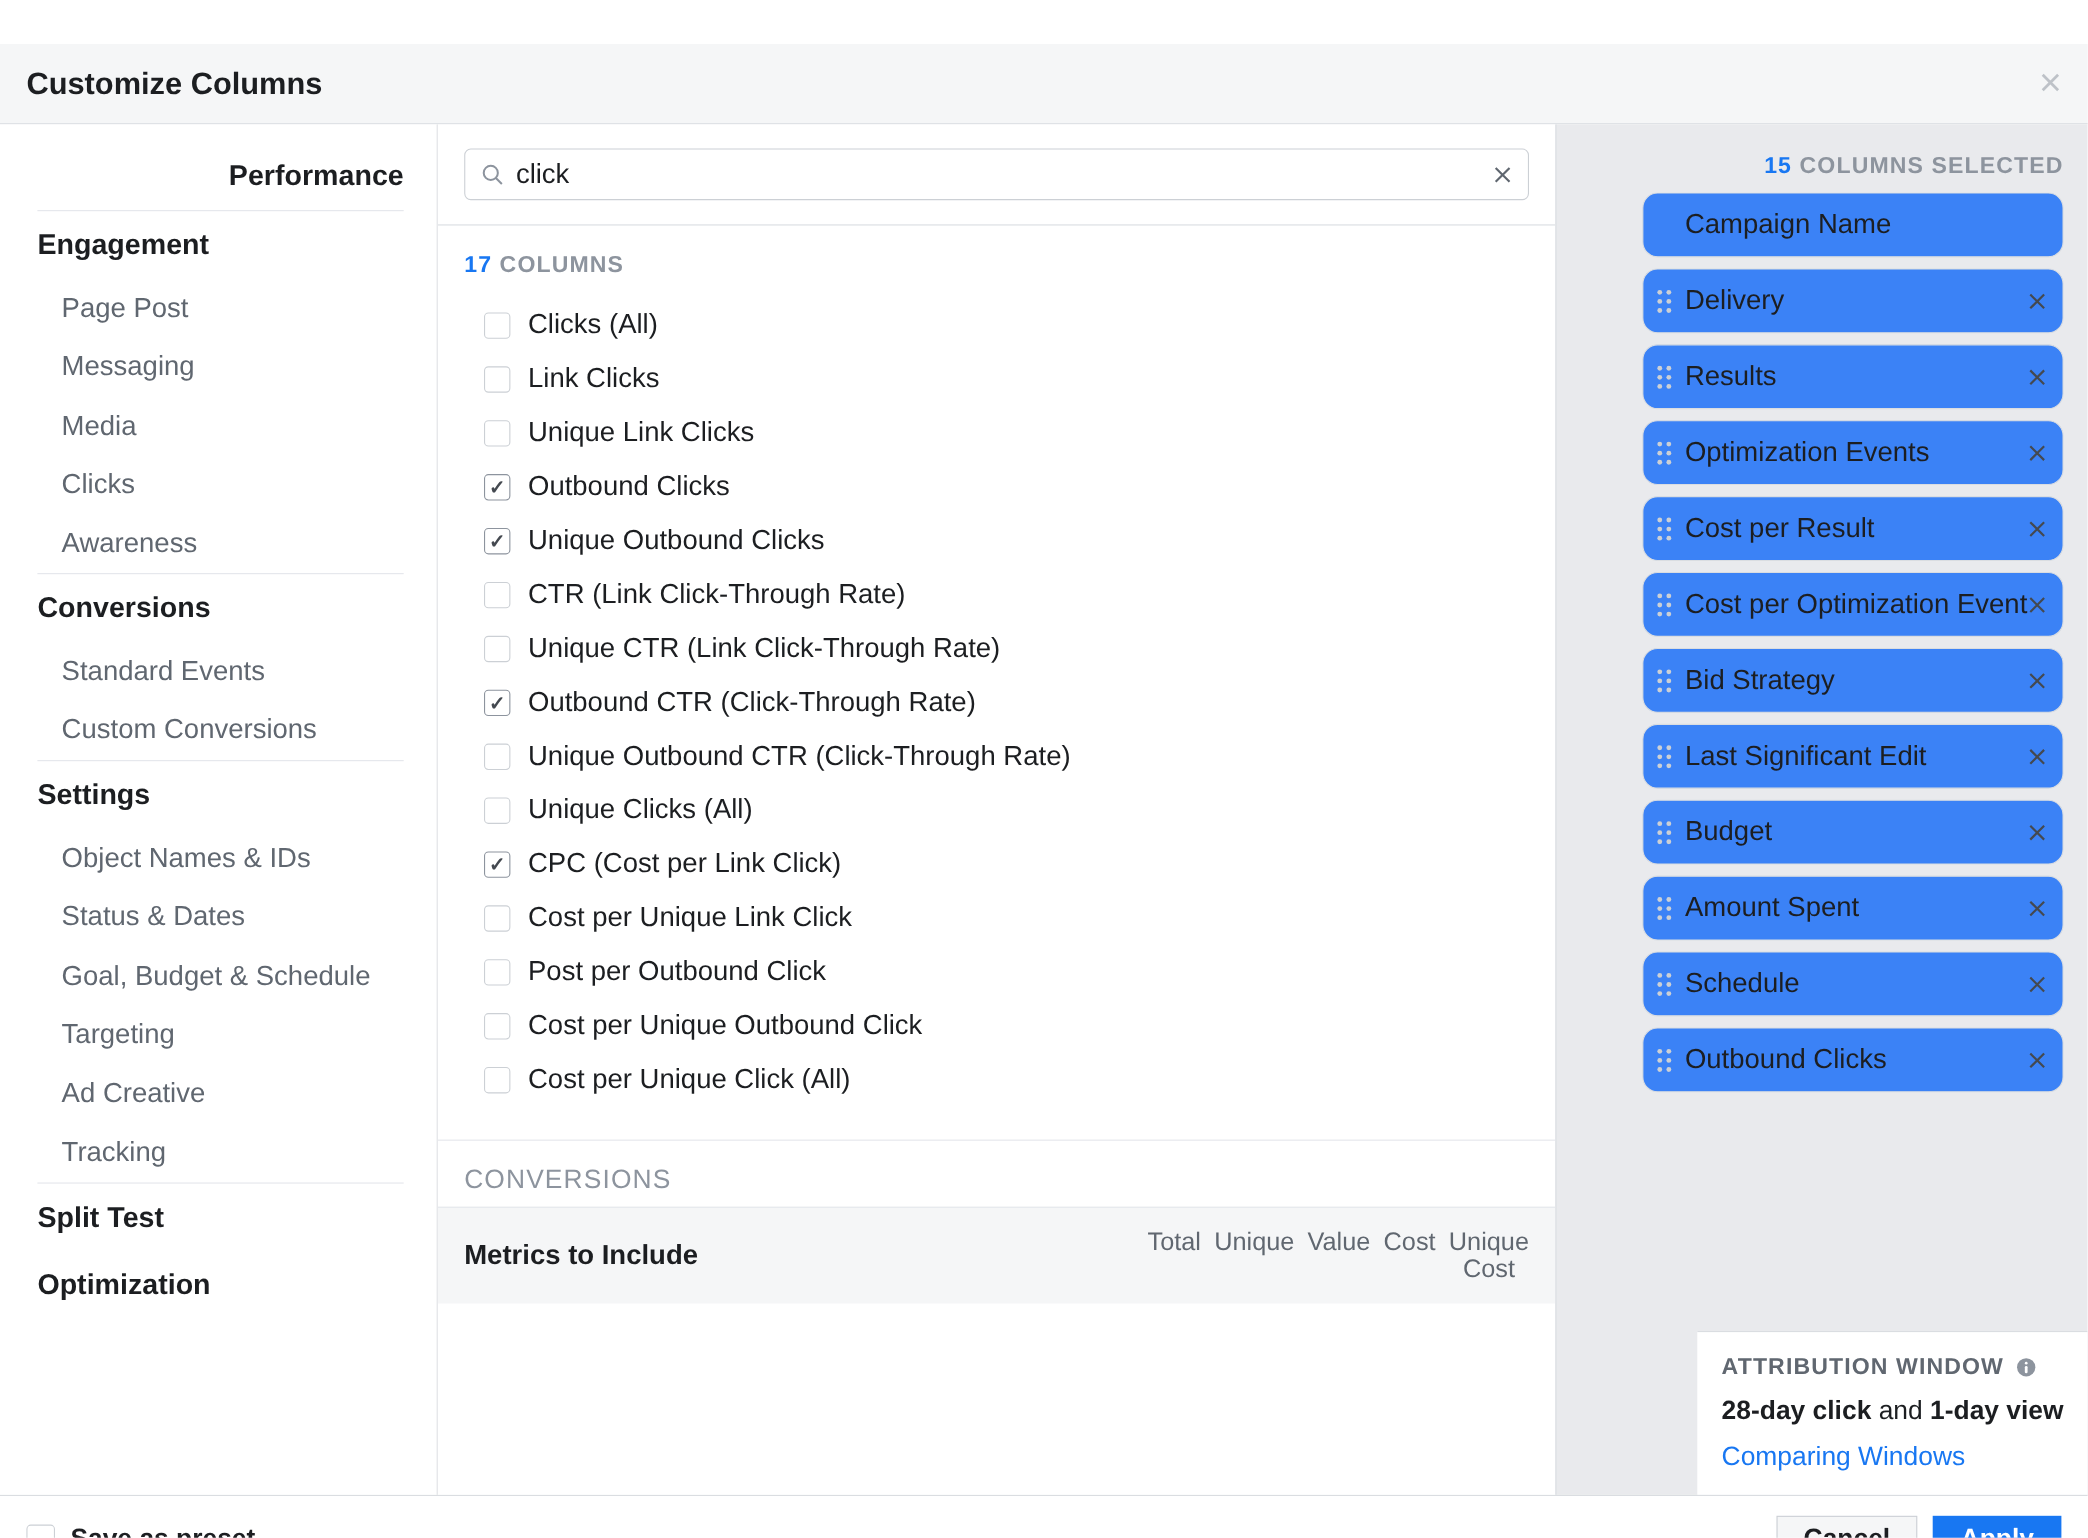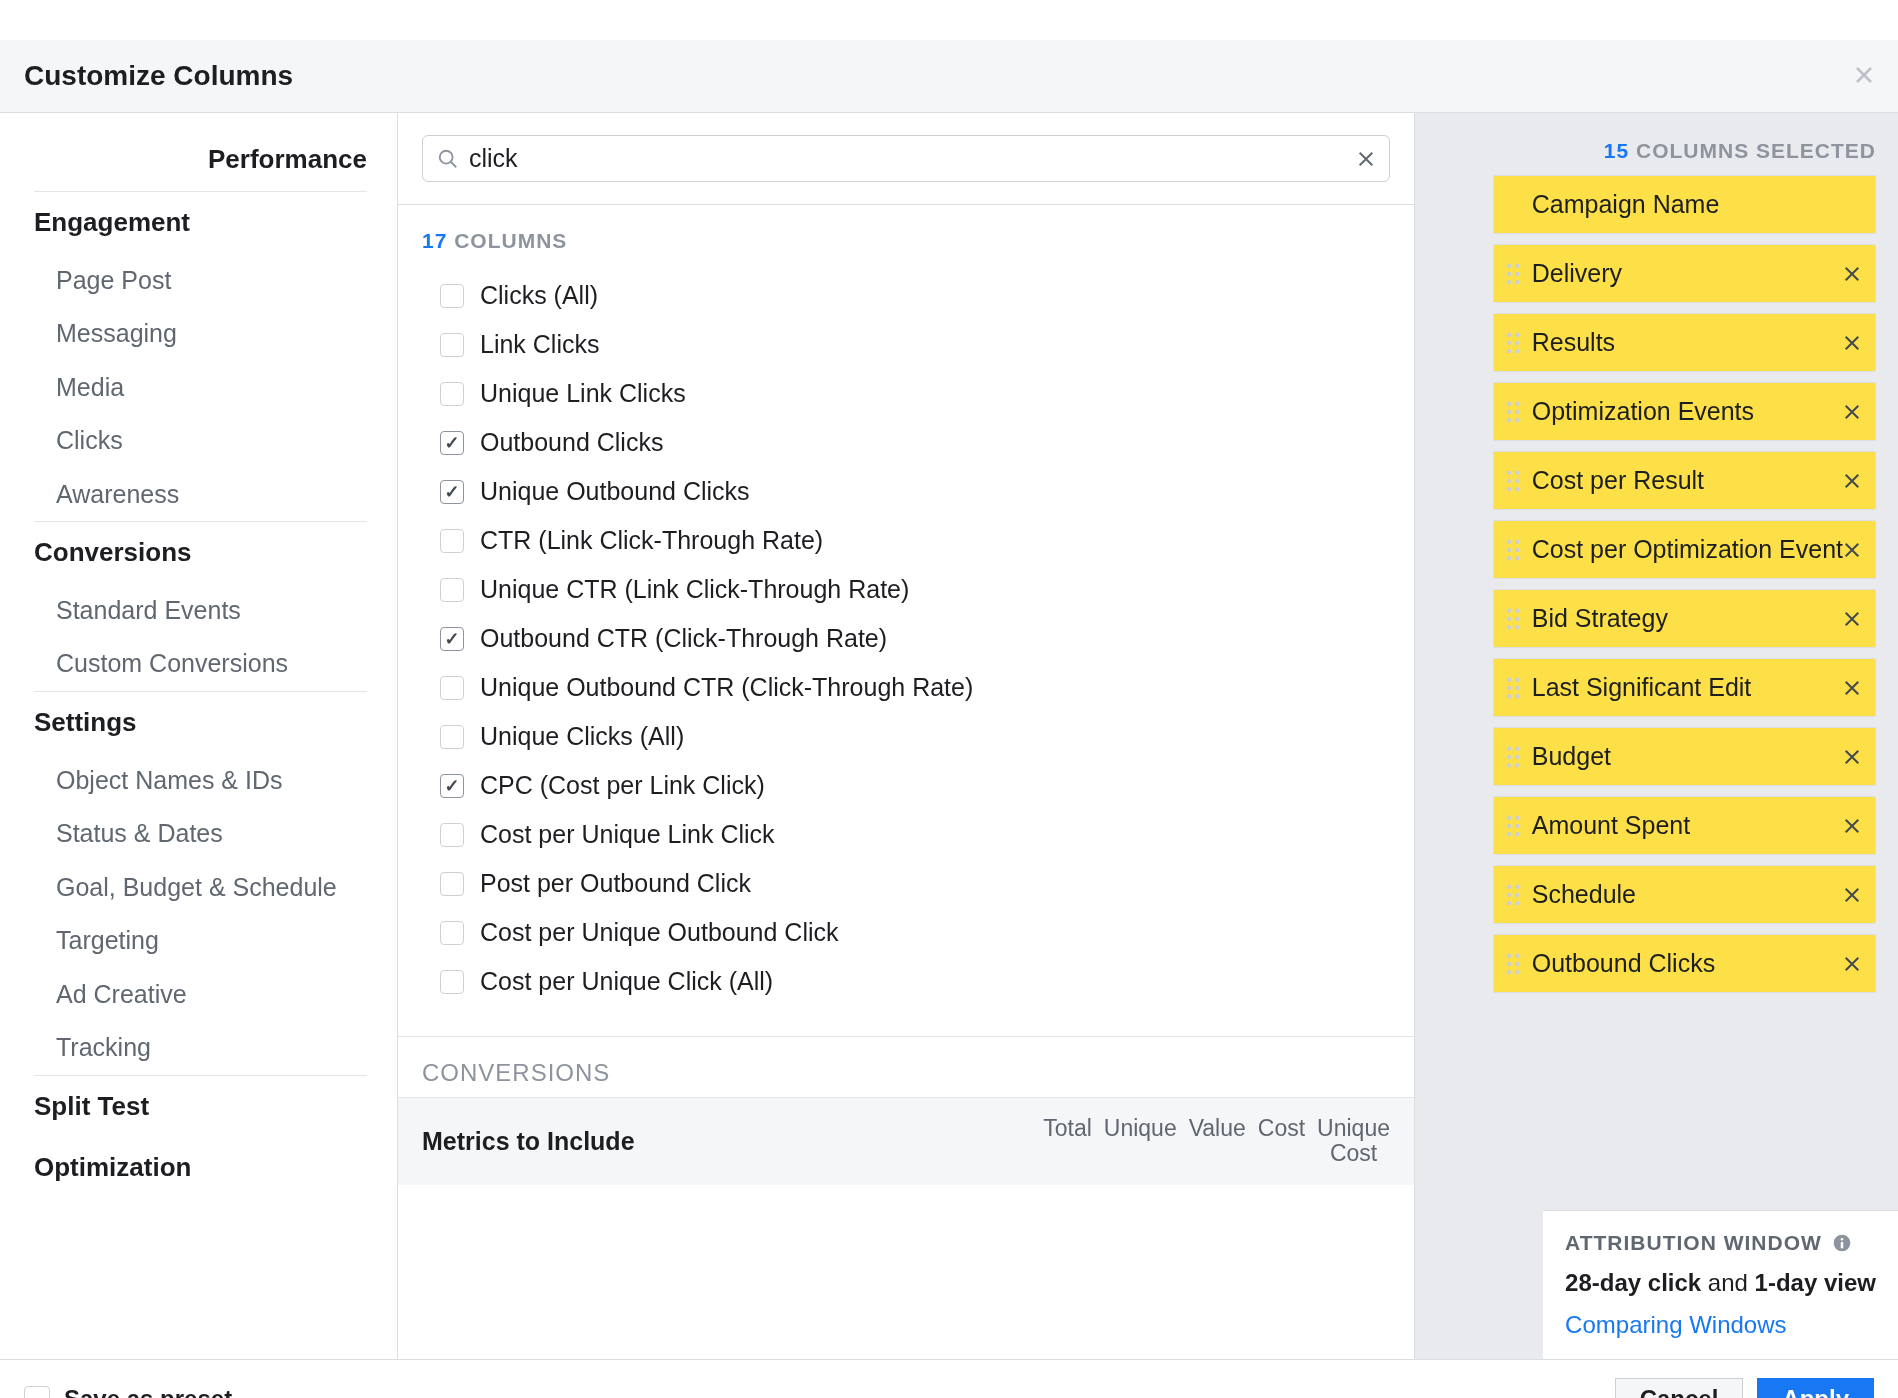--- a/index.html
+++ b/index.html
@@ -38,21 +38,21 @@
     .conv-header { padding: 22px 24px 10px; font-size: 24px; font-weight: 500; color: #8d949e; letter-spacing: 1px; border-top: 1px solid #e4e6eb; }
     .metrics-bar { display: flex; align-items: center; justify-content: space-between; padding: 18px 24px; border-top: 1px solid #e4e6eb; background: #f5f6f7; }
     .metrics-title { font-size: 25px; font-weight: 700; color: #1c1e21; }
     .metrics-cols { display: flex; gap: 12px; }
     .mcol { font-size: 23px; color: #606770; line-height: 1.1; text-align: center; }
     
     .right { width: 484px; background: #e9eaed; border-left: 1px solid #dadde1; display: flex; flex-direction: column; overflow: hidden; align-items: flex-end; }
     .sel-header { padding: 26px 22px 12px; font-size: 21px; font-weight: 700; color: #8d949e; letter-spacing: 1px; }
     .sel-header .num { color: #1877f2; }
     .sel-list { flex: 1; overflow-y: auto; padding: 0 22px 10px; }
-    .sel-item { display: flex; align-items: center; background: #fde047; border: 1px solid #dadde1; border-radius: 2px; margin-bottom: 10px; padding: 14px 14px 14px 12px; font-size: 25px; }
+    .sel-item { display: flex; align-items: center; background: #3b82f6; border: 1px solid #dadde1; border-radius: 14px; margin-bottom: 10px; padding: 14px 14px 14px 12px; font-size: 25px; }
     .drag-handle { color: #ccd0d5; margin-right: 12px; display: flex; cursor: grab; }
     .drag-handle svg { width: 14px; height: 22px; }
     .no-drag { width: 26px; display: inline-block; }
     .sel-label { flex: 1; }
     .sel-remove { color: #444950; cursor: pointer; font-size: 22px; display: flex; }
     
     .attr-panel { background: #fff; border-top: 1px solid #dadde1; padding: 20px 22px; }
     .attr-title-row { display: flex; align-items: center; gap: 10px; }
     .attr-title { font-size: 21px; font-weight: 700; color: #606770; letter-spacing: 1px; }
     .info-icon { color: #8d949e; display: flex; }

